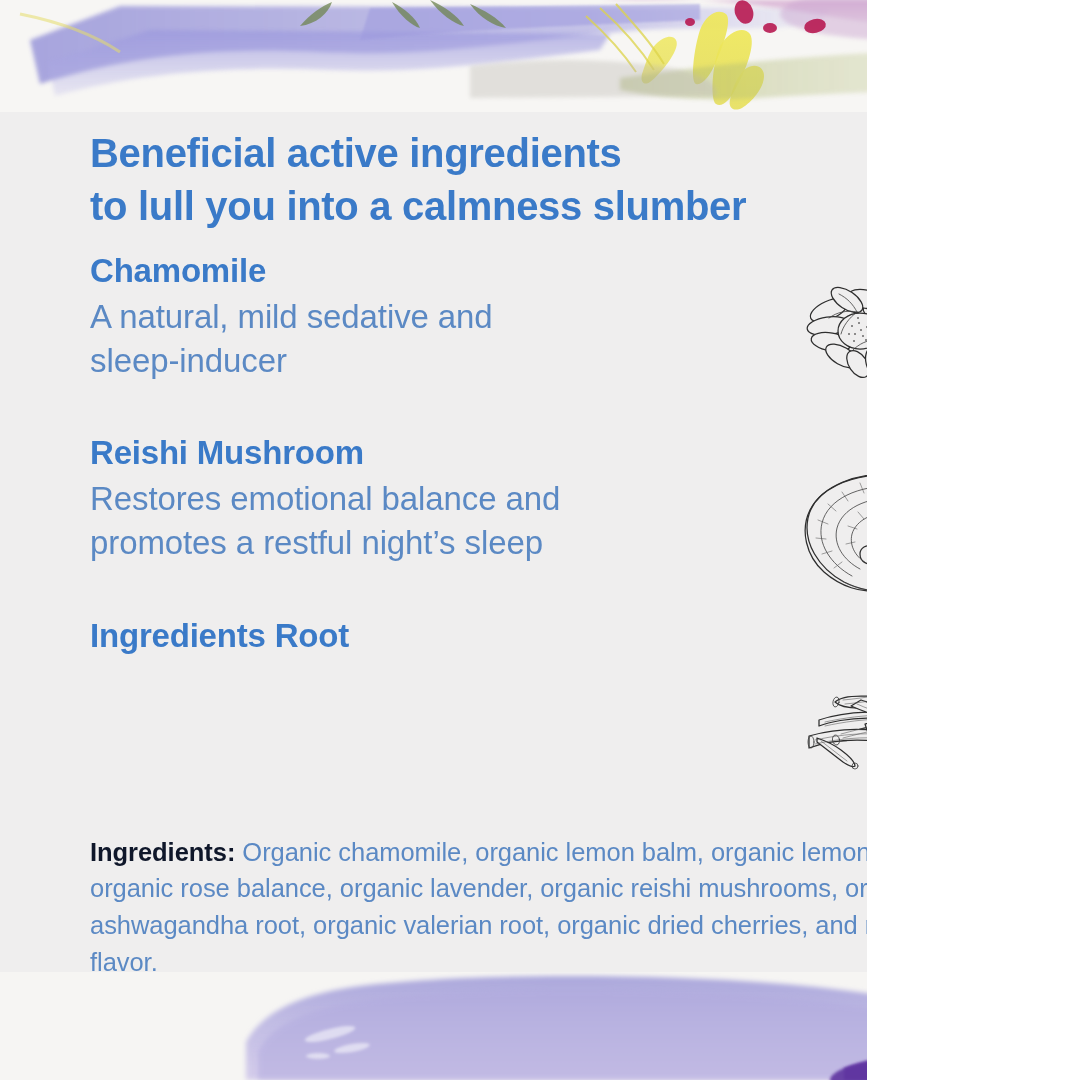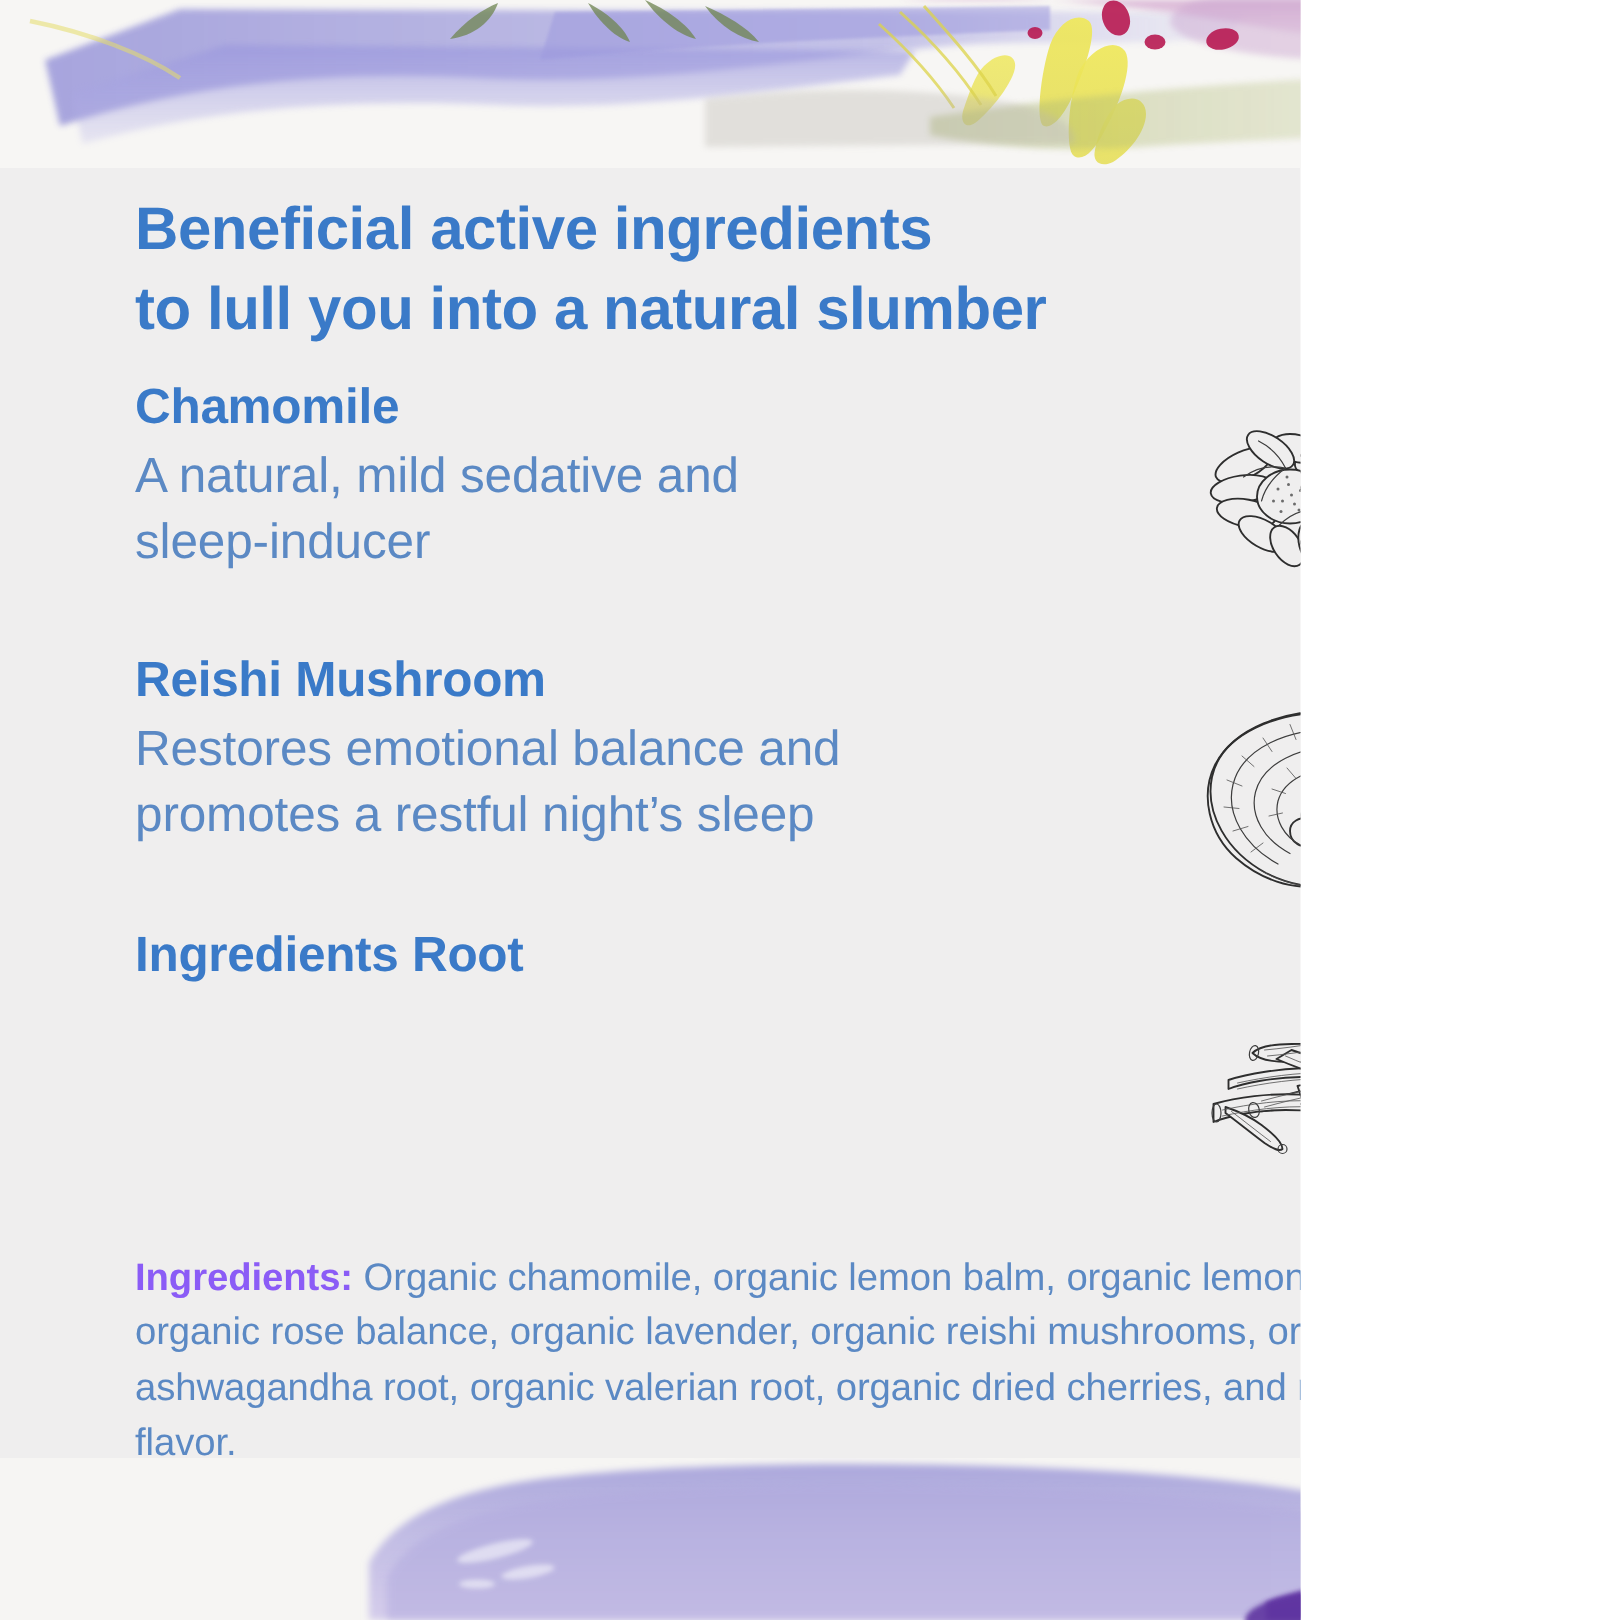--- a/index.html
+++ b/index.html
@@ -81,21 +81,21 @@
     position: absolute;
     left: 0;
     top: 808px;
     width: 905px;
     color: #5b89c4;
     font-size: 25.5px;
     line-height: 1.45;
     letter-spacing: -0.05px;
   }
   #ingredients-list .il-label {
-    color: #8b5cf6;
+    color: #0f172a;
     font-weight: bold;
   }
 
   
   .art {
     position: absolute;
     pointer-events: none;
   }
   #art-chamomile { left: 795px; top: 214px;  width: 222px; height: 205px; }
   #art-reishi    { left: 800px; top: 468px;  width: 190px; height: 135px; }
@@ -188,21 +188,21 @@
       <path d="M20,14 C60,22 96,36 120,52" stroke="#e6dd6a" stroke-width="3" fill="none" opacity="0.55"></path>
 
       <rect x="0" y="80" width="1080" height="32" fill="#efeeee" opacity="0.0"></rect>
     </svg>
   </div>
 
   <div class="content">
 
     <h1 id="headline">
       <span class="hl-line">Beneficial active ingredients</span>
-      <span class="hl-line">to lull you into a natural slumber</span>
+      <span class="hl-line">to lull you into a calmness slumber</span>
     </h1>
 
     <div class="ingredient" id="ing-0">
       <div class="ing-name">Chamomile</div>
       <div class="ing-desc">
         <span class="d-line">A natural, mild sedative and</span>
         <span class="d-line">sleep-inducer</span>
       </div>
     </div>
 

